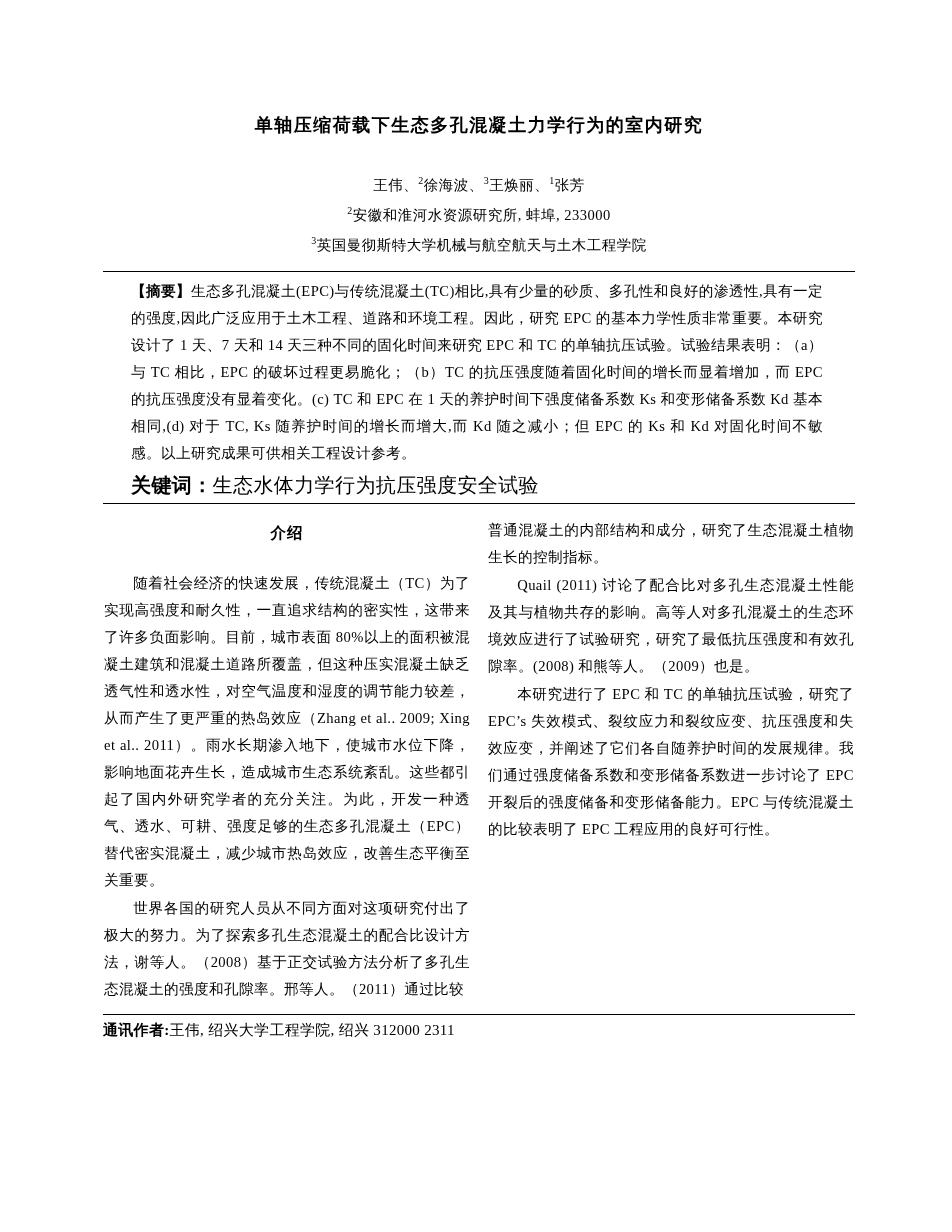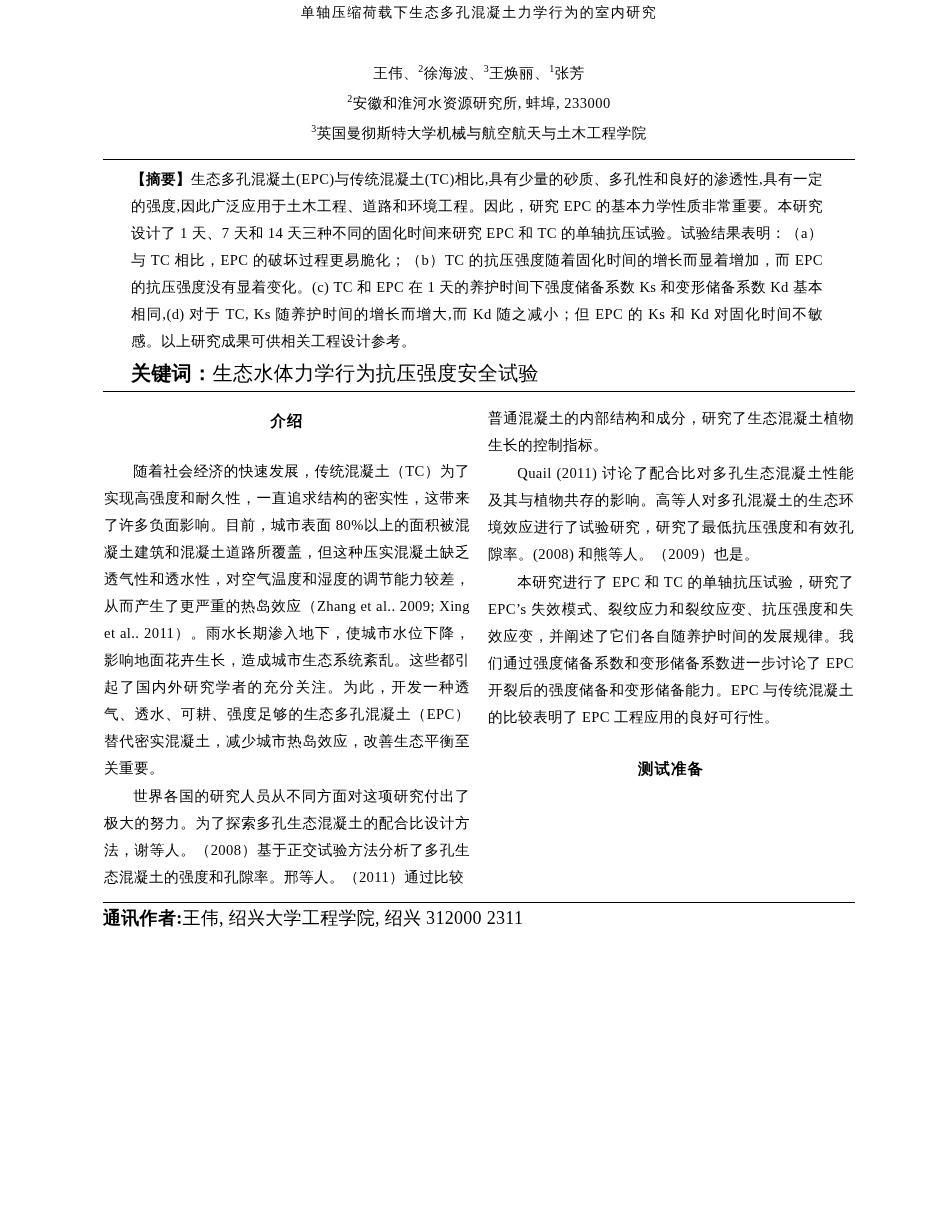--- a/index.html
+++ b/index.html
@@ -7,23 +7,23 @@
     width: 952px; height: 1232px;
     background: #ffffff; color: #000;
     font-family: "Liberation Serif", "DejaVu Serif", serif;
     box-sizing: border-box;
     overflow: hidden;
     position: relative;
   }
   .content { padding: 0 97px 0 103px; }
 
   .title {
-    margin: 0; 
+    margin: 0; padding-top: 112px;
     text-align: center;
-    font-size: 14px; font-weight: normal;
+    font-size: 18px; font-weight: bold;
     letter-spacing: 1.5px;
     line-height: 26px;
   }
 
   .authors {
     margin-top: 30px;
     text-align: center;
     font-size: 14.5px; line-height: 25px;
     letter-spacing: 0.5px;
   }
@@ -58,21 +58,21 @@
   .col p.indent { text-indent: 2em; }
   .section-heading {
     margin: 3px 0 24px 0;
     text-align: center;
     font-size: 15.5px; font-weight: bold;
     letter-spacing: 1px;
   }
   .section-heading.mid { margin: 24px 0 26px 0; }
 
   .footnote { margin-top: 8px; }
-  .footnote p { margin: 4px 0 0 0; font-size: 18px; line-height: 22px; letter-spacing: 0.3px; }
+  .footnote p { margin: 4px 0 0 0; font-size: 15px; line-height: 22px; letter-spacing: 0.3px; }
 </style>
 </head>
 <body>
 
 <div class="page">
   <div class="content">
 
     <h1 class="title">单轴压缩荷载下生态多孔混凝土力学行为的室内研究</h1>
 
     <div class="authors">
@@ -95,21 +95,20 @@
     <div class="columns">
       <div class="col">
         <h2 class="section-heading">介绍</h2>
         <p class="indent">随着社会经济的快速发展，传统混凝土（TC）为了实现高强度和耐久性，一直追求结构的密实性，这带来了许多负面影响。目前，城市表面 80%以上的面积被混凝土建筑和混凝土道路所覆盖，但这种压实混凝土缺乏透气性和透水性，对空气温度和湿度的调节能力较差，从而产生了更严重的热岛效应（Zhang et al.. 2009; Xing et al.. 2011）。雨水长期渗入地下，使城市水位下降，影响地面花卉生长，造成城市生态系统紊乱。这些都引起了国内外研究学者的充分关注。为此，开发一种透气、透水、可耕、强度足够的生态多孔混凝土（EPC）替代密实混凝土，减少城市热岛效应，改善生态平衡至关重要。</p>
         <p class="indent">世界各国的研究人员从不同方面对这项研究付出了极大的努力。为了探索多孔生态混凝土的配合比设计方法，谢等人。（2008）基于正交试验方法分析了多孔生态混凝土的强度和孔隙率。邢等人。（2011）通过比较</p>
       </div>
       <div class="col">
         <p>普通混凝土的内部结构和成分，研究了生态混凝土植物生长的控制指标。</p>
         <p class="indent">Quail (2011) 讨论了配合比对多孔生态混凝土性能及其与植物共存的影响。高等人对多孔混凝土的生态环境效应进行了试验研究，研究了最低抗压强度和有效孔隙率。(2008) 和熊等人。（2009）也是。</p>
         <p class="indent">本研究进行了 EPC 和 TC 的单轴抗压试验，研究了 EPC’s 失效模式、裂纹应力和裂纹应变、抗压强度和失效应变，并阐述了它们各自随养护时间的发展规律。我们通过强度储备系数和变形储备系数进一步讨论了 EPC 开裂后的强度储备和变形储备能力。EPC 与传统混凝土的比较表明了 EPC 工程应用的良好可行性。</p>
-        <h2 class="section-heading mid">测试准备</h2>
       </div>
     </div>
 
     <div class="footnote">
       <hr class="rule rule-footnote">
       <p><b>通讯作者:</b><span>王伟, 绍兴大学工程学院, 绍兴 312000 2311</span></p>
     </div>
 
   </div>
 </div>

